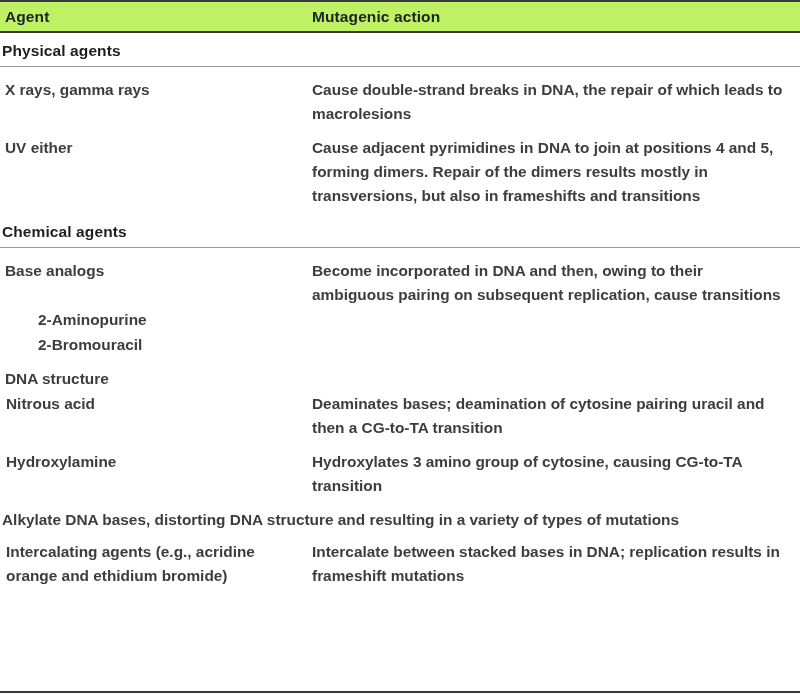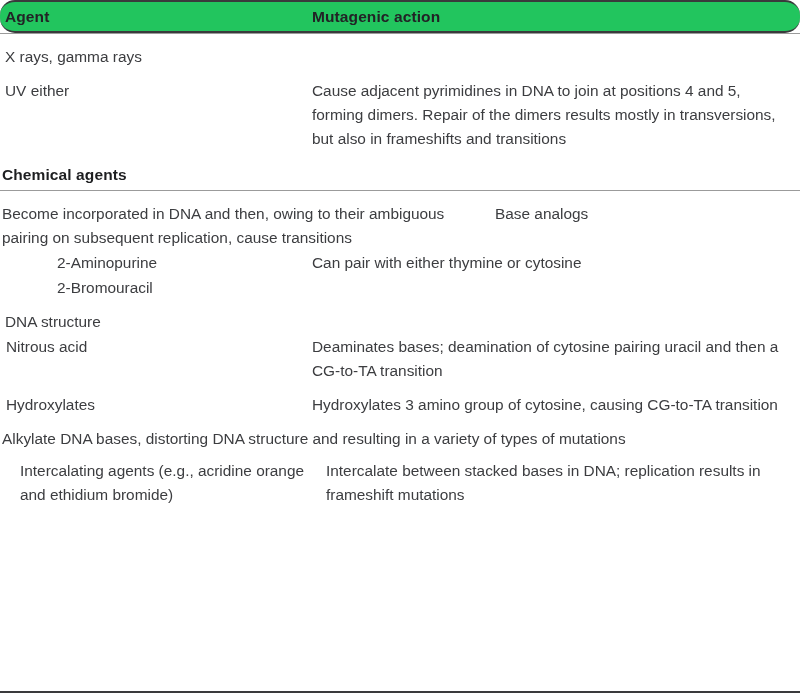--- a/index.html
+++ b/index.html
@@ -17,28 +17,27 @@
 
   .table-wrap {
     width: 800px;
     height: 695px;
     position: relative;
     box-sizing: border-box;
   }
 
   
   .thead {
-    background: #22c55e;
+    background: #bef264;
     border-top: 2px solid #3a3a3c;
     border-bottom: 2px solid #3a3a3c;
     height: 33px;
     display: flex;
     align-items: center;
     box-sizing: border-box;
-    border-radius: 15px;
   }
   .th {
     font-size: 15.5px;
     font-weight: bold;
     color: #222326;
     letter-spacing: 0.1px;
   }
   .col-a { width: 310px; box-sizing: border-box; padding-left: 5px; flex: 0 0 310px; }
   .col-b { flex: 1 1 auto; box-sizing: border-box; padding-left: 2px; }
 
@@ -62,93 +61,94 @@
     align-items: flex-start;
     padding-top: 10px;
   }
   .row.tight { padding-top: 1px; }
   .row.first { padding-top: 11px; }
 
   .cell {
     font-size: 15.4px;
     line-height: 24px;
     color: #3c3d40;
-    font-weight: normal;
+    font-weight: bold;
   }
   .cell-a { width: 310px; flex: 0 0 310px; box-sizing: border-box; padding-left: 5px; }
   .cell-b { flex: 1 1 auto; box-sizing: border-box; padding-left: 2px; padding-right: 14px; }
 
   .ind-1 { padding-left: 6px; }
-  .ind-2 { padding-left: 57px; }
+  .ind-2 { padding-left: 38px; }
 
   .bottom-rule {
     border-bottom: 2px solid #3a3a3c;
     position: absolute;
     left: 0;
     right: 0;
     bottom: 2px;
     height: 0;
   }
 </style>
 </head>
 <body>
 
 <div class="table-wrap">
 
   <div class="thead">
     <div class="th col-a">Agent</div>
     <div class="th col-b">Mutagenic action</div>
   </div>
 
+  <div class="section-head">Physical agents</div>
   <div class="rule"></div>
 
   <div class="row first">
     <div class="cell cell-a">X rays, gamma rays</div>
+    <div class="cell cell-b">Cause double-strand breaks in DNA, the repair of which leads to macrolesions</div>
   </div>
 
   <div class="row">
     <div class="cell cell-a">UV either</div>
     <div class="cell cell-b">Cause adjacent pyrimidines in DNA to join at positions 4 and 5, forming dimers. Repair of the dimers results mostly in transversions, but also in frameshifts and transitions</div>
   </div>
 
   <div class="section-head" style="padding-top:15px;">Chemical agents</div>
   <div class="rule"></div>
 
   <div class="row first">
+    <div class="cell cell-a">Base analogs</div>
     <div class="cell cell-b">Become incorporated in DNA and then, owing to their ambiguous pairing on subsequent replication, cause transitions</div>
-    <div class="cell cell-a">Base analogs</div>
   </div>
 
   <div class="row tight">
     <div class="cell cell-a ind-2">2-Aminopurine</div>
-    <div class="cell cell-b">Can pair with either thymine or cytosine</div>
   </div>
 
   <div class="row tight">
     <div class="cell cell-a ind-2">2-Bromouracil</div>
   </div>
 
   <div class="row">
     <div class="cell cell-a">DNA structure</div>
     <div class="cell cell-b"></div>
   </div>
 
   <div class="row tight">
     <div class="cell cell-a ind-1">Nitrous acid</div>
     <div class="cell cell-b">Deaminates bases; deamination of cytosine pairing uracil and then a CG-to-TA transition</div>
   </div>
 
   <div class="row">
-    <div class="cell cell-a ind-1">Hydroxylates</div>
+    <div class="cell cell-a ind-1">Hydroxylamine</div>
     <div class="cell cell-b">Hydroxylates 3 amino group of cytosine, causing CG-to-TA transition</div>
   </div>
 
   <div class="row">
     <div class="cell cell-b">Alkylate DNA bases, distorting DNA structure and resulting in a variety of types of mutations</div>
   </div>
 
-  <div class="row" style="padding-top:8px;margin-left:14px;">
+  <div class="row" style="padding-top:8px;">
     <div class="cell cell-a ind-1">Intercalating agents (e.g., acridine orange and ethidium bromide)</div>
     <div class="cell cell-b">Intercalate between stacked bases in DNA; replication results in frameshift mutations</div>
   </div>
 
   <div class="bottom-rule"></div>
 </div>
 
 </body></html>

